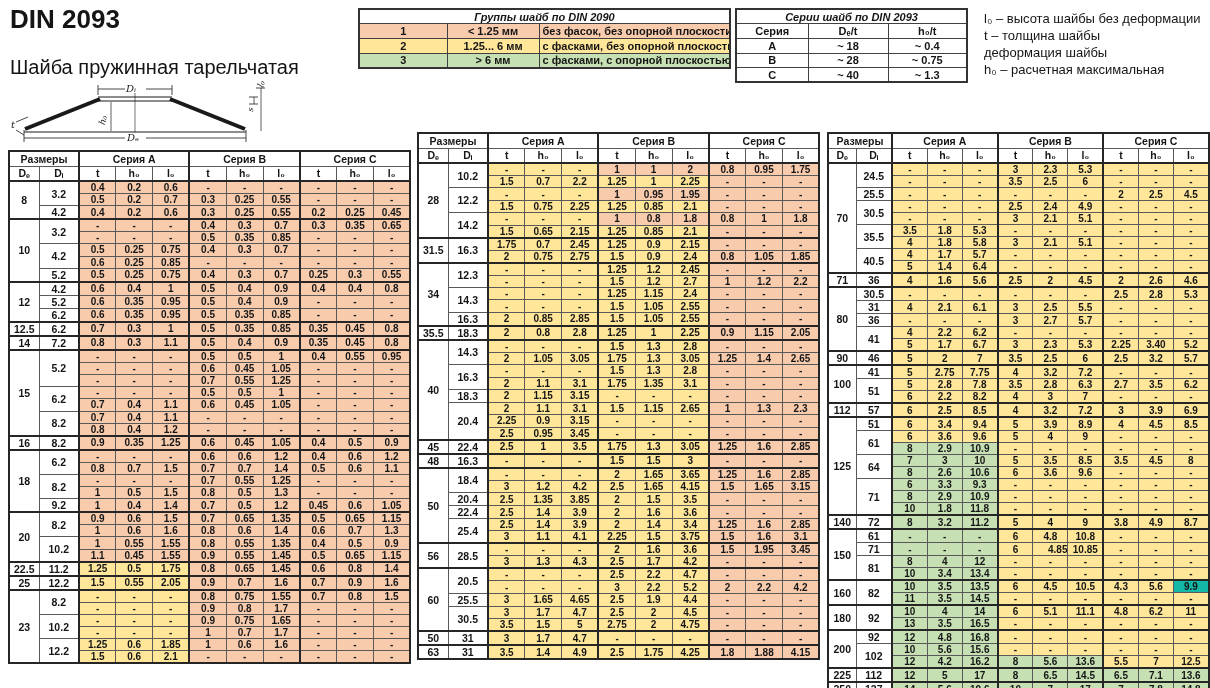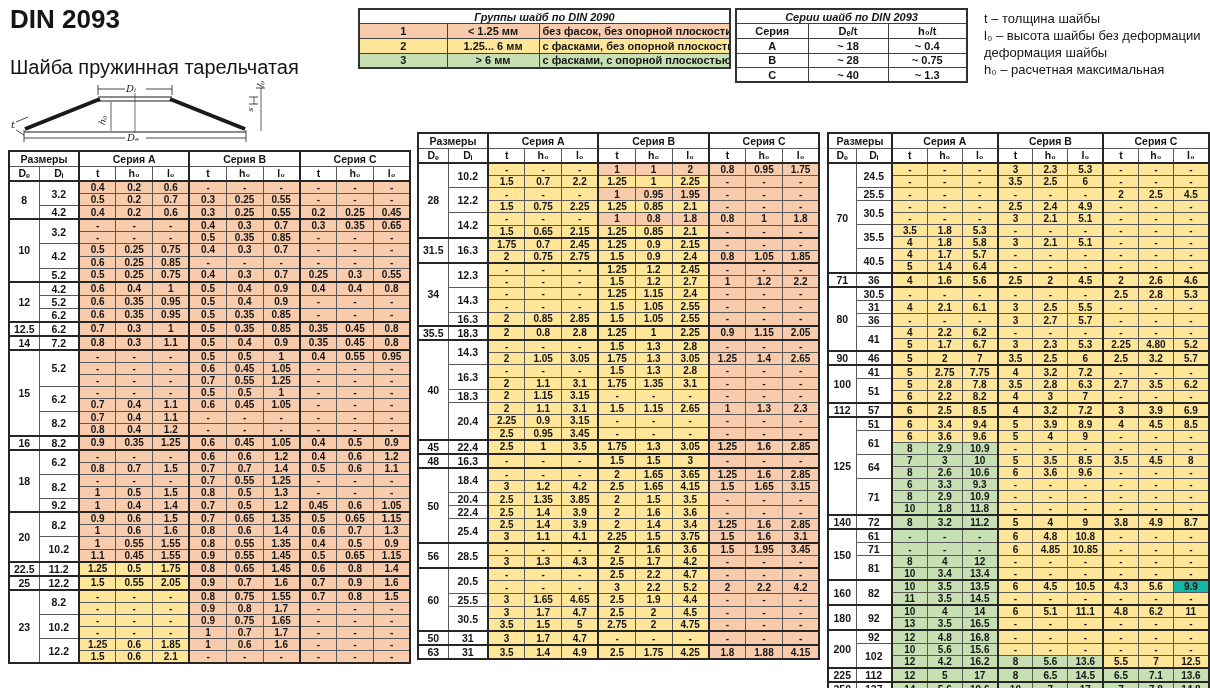--- a/index.html
+++ b/index.html
@@ -157,22 +157,22 @@
       </tr>
       <tr>
         <td>C</td>
         <td>~ 40</td>
         <td>~ 1.3</td>
       </tr>
     </tbody>
 </table>
 
 <div class="abs legend">
+  <div>l₀ – высота шайбы без деформации</div>
   <div>t – толщина шайбы</div>
-  <div>l₀ – высота шайбы без деформации</div>
   <div>деформация шайбы</div>
   <div>h₀ – расчетная максимальная</div>
 </div>
 
 <table class="abs big t1">
     <colgroup>
       <col style="width: 30px;">
       <col style="width: 40px;">
       <col style="width: 36.8px;">
       <col style="width: 36.8px;">
@@ -1369,21 +1369,21 @@
         <td style="background: rgb(255, 230, 153);">-</td>
       </tr>
       <tr>
         <td class="sepL" style="background: rgb(255, 230, 153);">5</td>
         <td style="background: rgb(255, 230, 153);">1.7</td>
         <td style="background: rgb(255, 230, 153);">6.7</td>
         <td class="sepL" style="background: rgb(255, 230, 153);">3</td>
         <td style="background: rgb(255, 230, 153);">2.3</td>
         <td style="background: rgb(255, 230, 153);">5.3</td>
         <td class="sepL" style="background: rgb(255, 230, 153);">2.25</td>
-        <td style="background: rgb(255, 230, 153);">4.80</td>
+        <td style="background: rgb(255, 230, 153);">3.40</td>
         <td style="background: rgb(255, 230, 153);">5.2</td>
       </tr>
       <tr class="de-start">
         <td rowspan="1" class="szc">90</td>
         <td rowspan="1" class="szc">46</td>
         <td class="sepL" style="background: rgb(255, 230, 153);">5</td>
         <td style="background: rgb(255, 230, 153);">2</td>
         <td style="background: rgb(255, 230, 153);">7</td>
         <td class="sepL" style="background: rgb(255, 230, 153);">3.5</td>
         <td style="background: rgb(255, 230, 153);">2.5</td>
@@ -1559,21 +1559,21 @@
         <td class="sepL" style="background: rgb(255, 230, 153);">-</td>
         <td style="background: rgb(255, 230, 153);">-</td>
         <td style="background: rgb(255, 230, 153);">-</td>
       </tr>
       <tr>
         <td rowspan="1" class="szc">71</td>
         <td class="sepL" style="background: rgb(198, 224, 180);">-</td>
         <td style="background: rgb(198, 224, 180);">-</td>
         <td style="background: rgb(198, 224, 180);">-</td>
         <td class="sepL" style="background: rgb(255, 230, 153);">6</td>
-        <td style="background: rgb(255, 230, 153);">4.85</td>
+        <td style="background: rgb(255, 230, 153); text-align: right;">4.85</td>
         <td style="background: rgb(255, 230, 153);">10.85</td>
         <td class="sepL" style="background: rgb(255, 230, 153);">-</td>
         <td style="background: rgb(255, 230, 153);">-</td>
         <td style="background: rgb(255, 230, 153);">-</td>
       </tr>
       <tr>
         <td rowspan="2" class="szc">81</td>
         <td class="sepL" style="background: rgb(198, 224, 180);">8</td>
         <td style="background: rgb(198, 224, 180);">4</td>
         <td style="background: rgb(198, 224, 180);">12</td>

